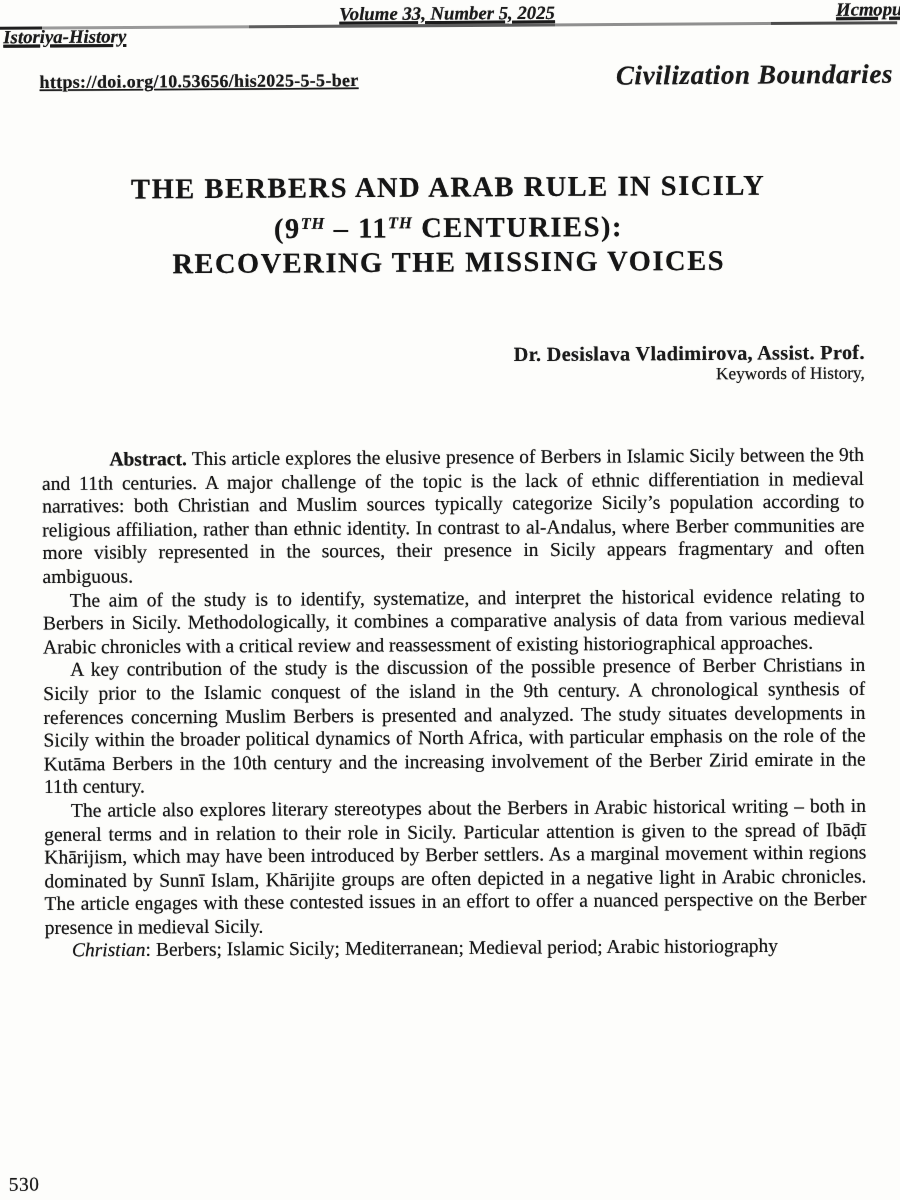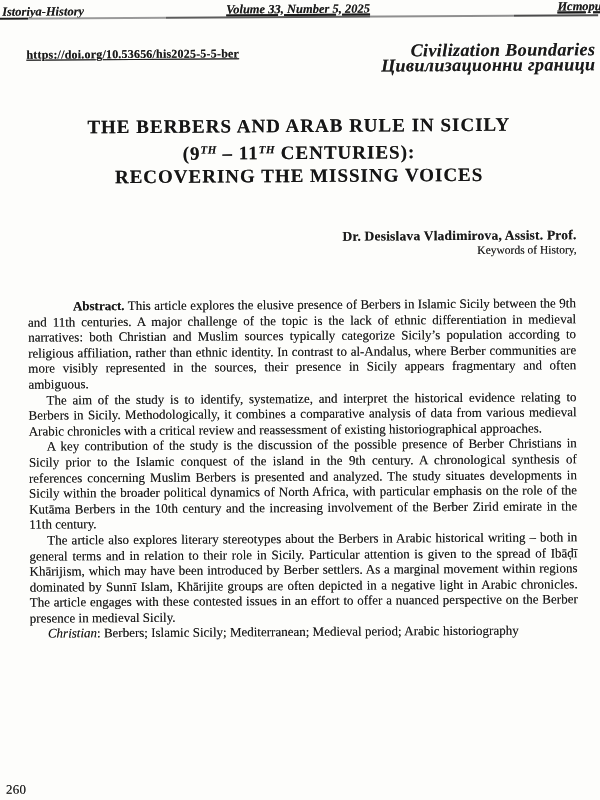--- a/index.html
+++ b/index.html
@@ -20,21 +20,21 @@
     position:absolute;inset:0;
     transform:rotate(-0.35deg);
     transform-origin:50% 40%;
     text-shadow:0 0 0.6px rgba(25,25,25,0.65);
   }
   
   .running-head{
     position:absolute;top:1px;left:0;right:0;height:17px;
     font-style:italic;font-weight:bold;font-size:12.5px;
   }
-  .rh-left{position:absolute;left:4px;top:2px;text-decoration-thickness:1.8px;}
+  .rh-left{position:absolute;left:4px;top:15px;text-decoration:underline;text-decoration-thickness:1.8px;}
   .rh-center{position:absolute;left:0;right:0;top:1px;text-align:center;text-decoration:underline;text-decoration-thickness:1.8px;}
   .rh-right{position:absolute;right:-10px;top:0;text-decoration:underline;text-decoration-thickness:1.8px;}
   .header-rule{
     position:absolute;top:16px;left:0;right:0;height:2.4px;
     background:linear-gradient(90deg,#1f1f1f 0 5%,#9a9a9a 5% 28%,#5d5d5d 28% 62%,#8f8f8f 62% 86%,#4c4c4c 86% 100%);
   }
   
   .doi-row{position:absolute;top:44px;left:28px;right:3px;height:34px;}
   .doi{
     position:absolute;left:0;top:2px;
@@ -80,21 +80,20 @@
       <span class="rh-left">Istoriya-History</span>
       <span class="rh-center">Volume 33, Number 5, 2025</span>
       <span class="rh-right">История</span>
     </div>
     <div class="header-rule"></div>
 
     <div class="doi-row">
       <span class="doi">https://doi.org/10.53656/his2025-5-5-ber</span>
       <div class="series">
         <div>Civilization Boundaries</div>
-        <div>Цивилизационни граници</div>
       </div>
     </div>
 
     <div class="title-block">
       <div><span>THE BERBERS AND ARAB RULE IN SICILY</span></div>
       <div><span>(9</span><sup>TH</sup><span> – 11</span><sup>TH</sup><span> CENTURIES):</span></div>
       <div><span>RECOVERING THE MISSING VOICES</span></div>
     </div>
 
     <div class="author-block">
@@ -103,16 +102,16 @@
     </div>
 
     <div class="abstract">
       <p><span class="b">Abstract.</span> <span>This article explores the elusive presence of Berbers in Islamic Sicily between the 9th and 11th centuries. A major challenge of the topic is the lack of ethnic differentiation in medieval narratives: both Christian and Muslim sources typically categorize Sicily’s population according to religious affiliation, rather than ethnic identity. In contrast to al-Andalus, where Berber communities are more visibly represented in the sources, their presence in Sicily appears fragmentary and often ambiguous.</span></p>
       <p>The aim of the study is to identify, systematize, and interpret the historical evidence relating to Berbers in Sicily. Methodologically, it combines a comparative analysis of data from various medieval Arabic chronicles with a critical review and reassessment of existing historiographical approaches.</p>
       <p>A key contribution of the study is the discussion of the possible presence of Berber Christians in Sicily prior to the Islamic conquest of the island in the 9th century. A chronological synthesis of references concerning Muslim Berbers is presented and analyzed. The study situates developments in Sicily within the broader political dynamics of North Africa, with particular emphasis on the role of the Kutāma Berbers in the 10th century and the increasing involvement of the Berber Zirid emirate in the 11th century.</p>
       <p>The article also explores literary stereotypes about the Berbers in Arabic historical writing – both in general terms and in relation to their role in Sicily. Particular attention is given to the spread of Ibāḍī Khārijism, which may have been introduced by Berber settlers. As a marginal movement within regions dominated by Sunnī Islam, Khārijite groups are often depicted in a negative light in Arabic chronicles. The article engages with these contested issues in an effort to offer a nuanced perspective on the Berber presence in medieval Sicily.</p>
       <p><span class="i">Christian</span><span>: Berbers; Islamic Sicily; Mediterranean; Medieval period; Arabic historiography</span></p>
     </div>
 
-    <div class="page-num">260</div>
+    <div class="page-num">530</div>
 
   </div>
 </div>
 
 </body></html>

